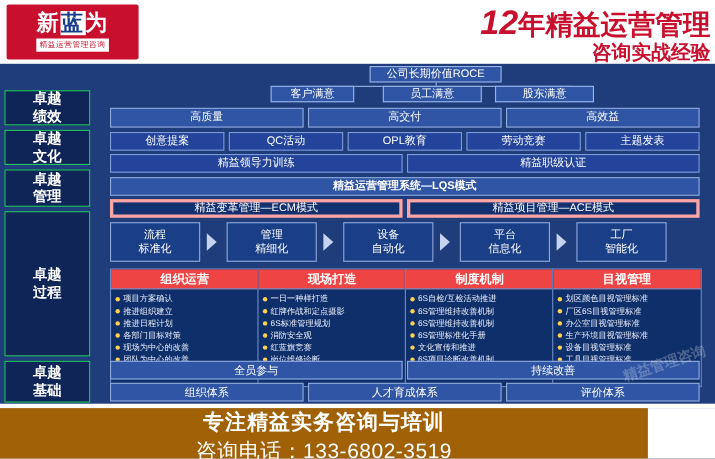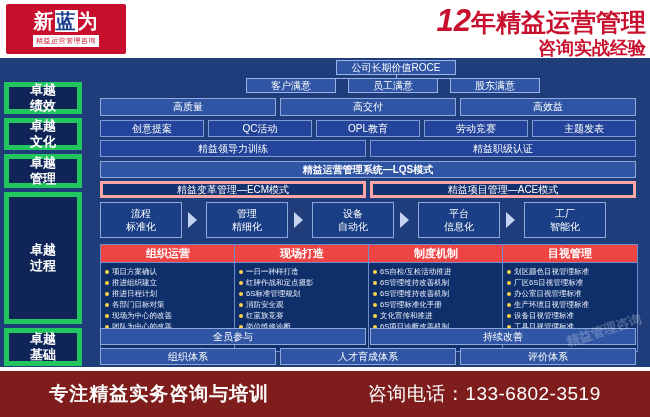--- a/index.html
+++ b/index.html
@@ -37,21 +37,21 @@
   
   .diagram{
     position:absolute;left:0;top:58px;width:650px;height:313px;
     background:#1f3d7a;
   }
   .leftcol{
     position:absolute;left:4px;top:2px;width:78px;height:308px;
   }
   .lbl{
     position:absolute;left:0;width:78px;
-    background:#0f2557;border:5px solid #22c55e;
+    background:#0f2557;border:1px solid #22c55e;
     color:#fff;font-weight:bold;font-size:13px;
     display:flex;flex-direction:column;align-items:center;justify-content:center;
     line-height:1.25;
     box-sizing:border-box;
   }
   .content{
     position:absolute;left:86px;top:2px;width:560px;height:308px;
   }
   .cell{
     position:absolute;box-sizing:border-box;
@@ -113,23 +113,23 @@
 
   
   .wm{
     position:absolute;right:6px;bottom:44px;color:rgba(255,255,255,0.25);
     font-size:13px;transform:rotate(-18deg);transform-origin:right bottom;
     pointer-events:none;font-weight:bold;
   }
 
   
   .footer{
-    position:absolute;left:0;top:371px;width:650px;height:46px;
-    background:#7f1d1d;color:#fff;
-    display:flex;align-items:center;justify-content:space-around;
+    position:absolute;left:0;top:371px;width:589px;height:46px;
+    background:#a16207;color:#fff;
+    display:flex;align-items:center;justify-content:space-around;flex-direction:column;
   }
   .f-left{font-size:19px;font-weight:bold;letter-spacing:1px;}
   .f-right{font-size:19px;font-weight:normal;letter-spacing:0.5px;}
   .stripe{position:absolute;left:0;top:367px;width:650px;height:4px;background:#ffffff;}
 </style>
 </head>
 <body>
 
 <div class="page">
 
@@ -172,21 +172,21 @@
         <span>基础</span>
       </div>
     </div>
 
     <div class="content">
 
       <div class="cell roce">公司长期价值ROCE</div>
       <div class="connector" style="left:310px;top:15px;width:1px;height:4px;"></div>
       <div class="connector" style="left:186px;top:18px;width:248px;height:1px;"></div>
 
-      <div class="cell roce4" style="left:160px;width:90px;">客户满意</div>
+      <div class="cell roce4" style="left:160px;width:76px;">客户满意</div>
       <div class="cell roce4" style="left:262px;width:90px;">员工满意</div>
       <div class="cell roce4" style="left:364px;width:90px;">股东满意</div>
 
       <div class="cell mid" style="left:14px;top:38px;width:176px;height:18px;">高质量</div>
       <div class="cell mid" style="left:194px;top:38px;width:176px;height:18px;">高交付</div>
       <div class="cell mid" style="left:374px;top:38px;width:176px;height:18px;">高效益</div>
 
       <div class="cell lite" style="left:14px;top:60px;width:104px;height:17px;">创意提案</div>
       <div class="cell lite" style="left:122px;top:60px;width:104px;height:17px;">QC活动</div>
       <div class="cell lite" style="left:230px;top:60px;width:104px;height:17px;">OPL教育</div>

